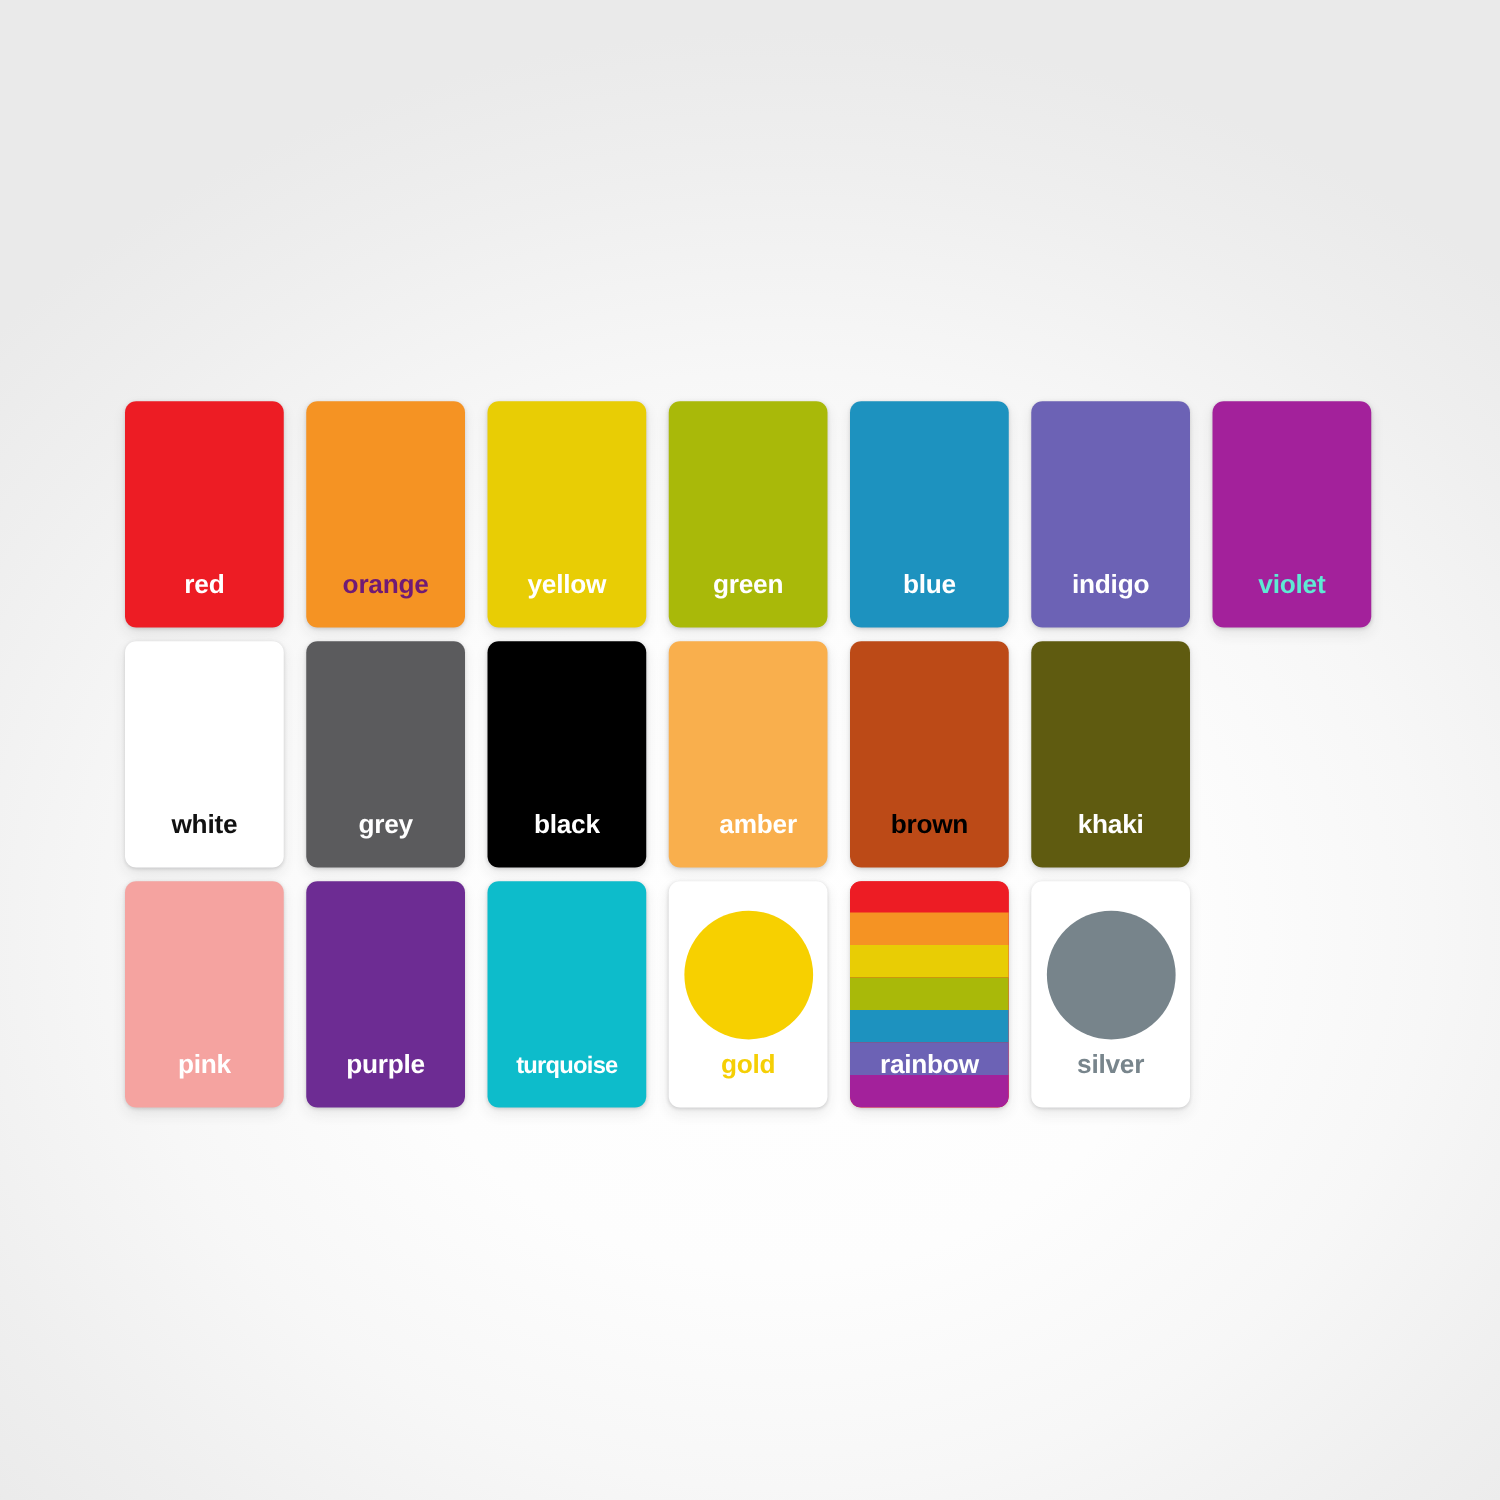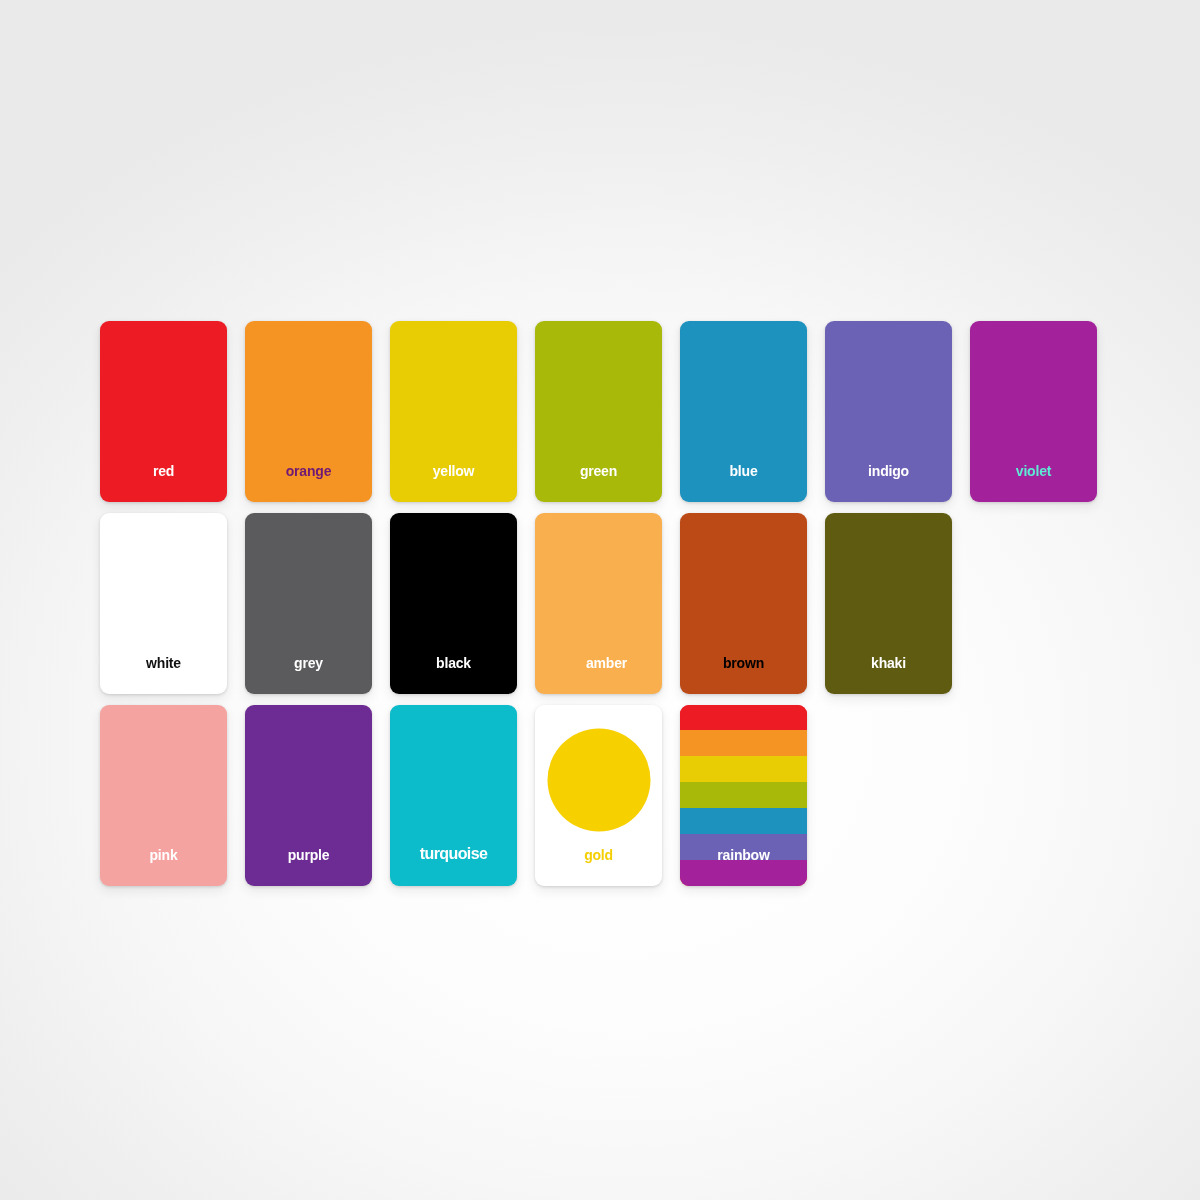--- a/index.html
+++ b/index.html
@@ -46,30 +46,30 @@
     display: flex;
     align-items: flex-end;
     justify-content: center;
   }
 
   .card-label {
     position: relative;
     z-index: 3;
     width: 100%;
     text-align: center;
-    font-size: 14px;
+    font-size: 21px;
     font-weight: bold;
     letter-spacing: -0.2px;
     line-height: 1;
     padding-bottom: 24px;
     color: #ffffff;
     white-space: nowrap;
   }
 
-  .card.tight .card-label { font-size: 16px; letter-spacing: -0.6px; }
+  .card.tight .card-label { font-size: 19px; letter-spacing: -0.6px; }
 
   
   .stripes {
     position: absolute;
     inset: 0;
     z-index: 1;
     display: flex;
     flex-direction: column;
   }
   .stripes > span { flex: 1 1 0; display: block; }
@@ -153,14 +153,18 @@
           <span title="#ED1C24" style="background: rgb(237, 28, 36);"></span>
           <span title="#F59323" style="background: rgb(245, 147, 35);"></span>
           <span title="#E8CD05" style="background: rgb(232, 205, 5);"></span>
           <span title="#A9B909" style="background: rgb(169, 185, 9);"></span>
           <span title="#1D92BF" style="background: rgb(29, 146, 191);"></span>
           <span title="#6C62B5" style="background: rgb(108, 98, 181);"></span>
           <span title="#A3219B" style="background: rgb(163, 33, 155);"></span>
         </div>
         <div class="card-label" style="color: rgb(255, 255, 255);">rainbow</div>
       </div>
+      <div class="card plate" style="background: rgb(255, 255, 255);">
+        <div class="disc" style="background: rgb(119, 132, 139);"></div>
+        <div class="card-label" style="color: rgb(120, 133, 140);">silver</div>
+      </div>
     </div>
   </div>
 
 </body></html>

